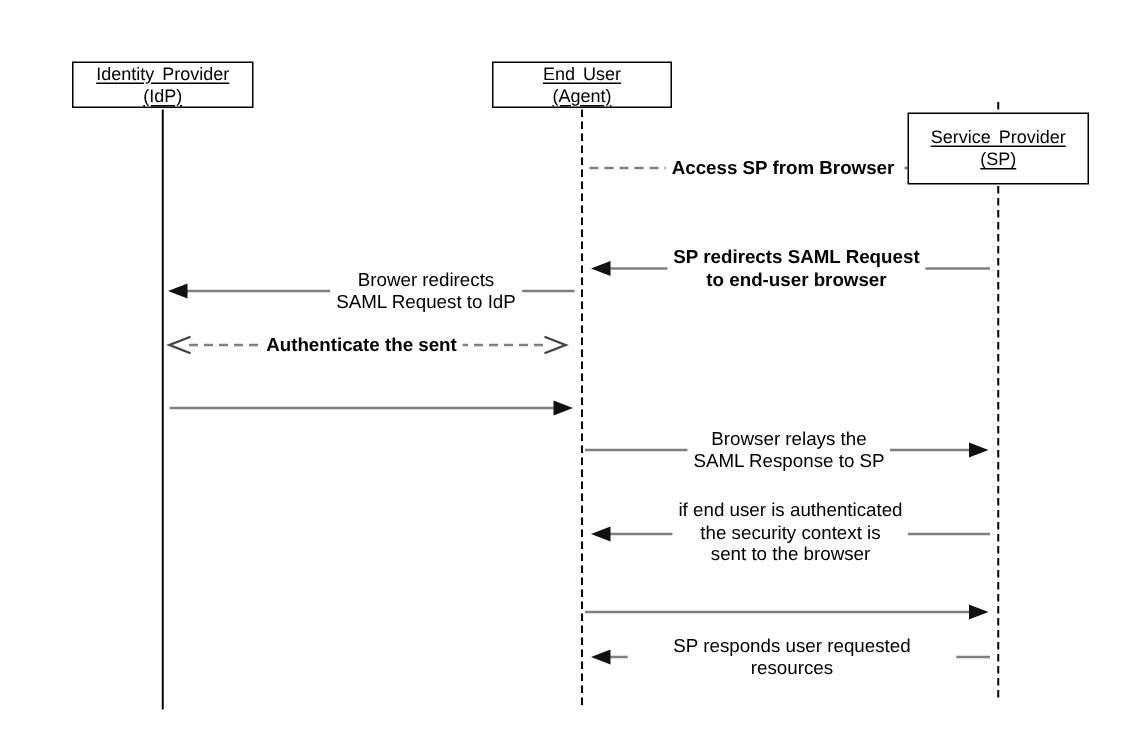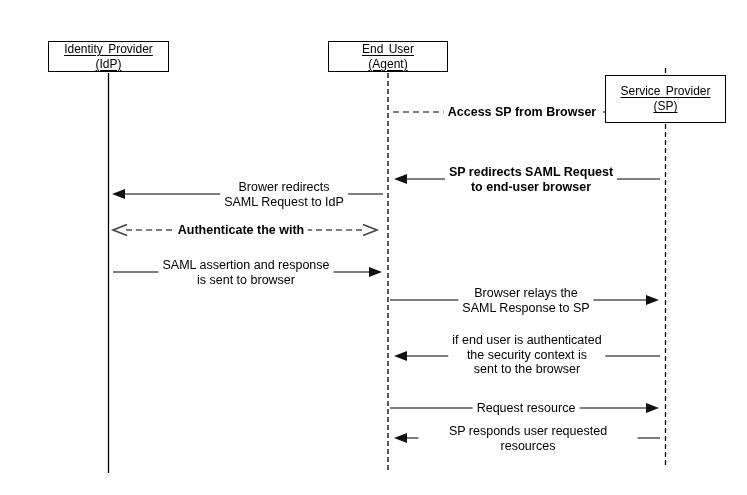--- a/index.html
+++ b/index.html
@@ -101,24 +101,21 @@
 
     <line x1="660" y1="438" x2="398" y2="438" stroke="#7f7f7f" stroke-width="1.8"></line>
     <polygon points="394,438 407,433 407,443" fill="#111"></polygon>
   </svg>
 
   <div class="msg-label bold" style="left:522px; top:112px;">Access SP from Browser</div>
   <div class="msg-label" style="left:531px; top:179px;font-weight:bold;">SP redirects SAML Request
 to end-user browser</div>
   <div class="msg-label" style="left:252px; top:194px;margin-left:32px;">Brower redirects
 SAML Request to IdP</div>
-  <div class="msg-label bold" style="left:241px; top:230px;">Authenticate the with</div>
-  <div class="msg-label" style="left:246px; top:272px;">SAML assertion and response
-is sent to browser</div>
+  <div class="msg-label bold" style="left:241px; top:230px;">Authenticate the sent</div>
   <div class="msg-label" style="left:526px; top:300px;">Browser relays the
 SAML Response to SP</div>
   <div class="msg-label" style="left:527px; top:355px;">if end user is authenticated
 the security context is
 sent to the browser</div>
-  <div class="msg-label" style="left:526px; top:408px;">Request resource</div>
   <div class="msg-label" style="left:528px; top:438px;">SP responds user requested resources</div>
 
 </div>
 
 </body></html>

